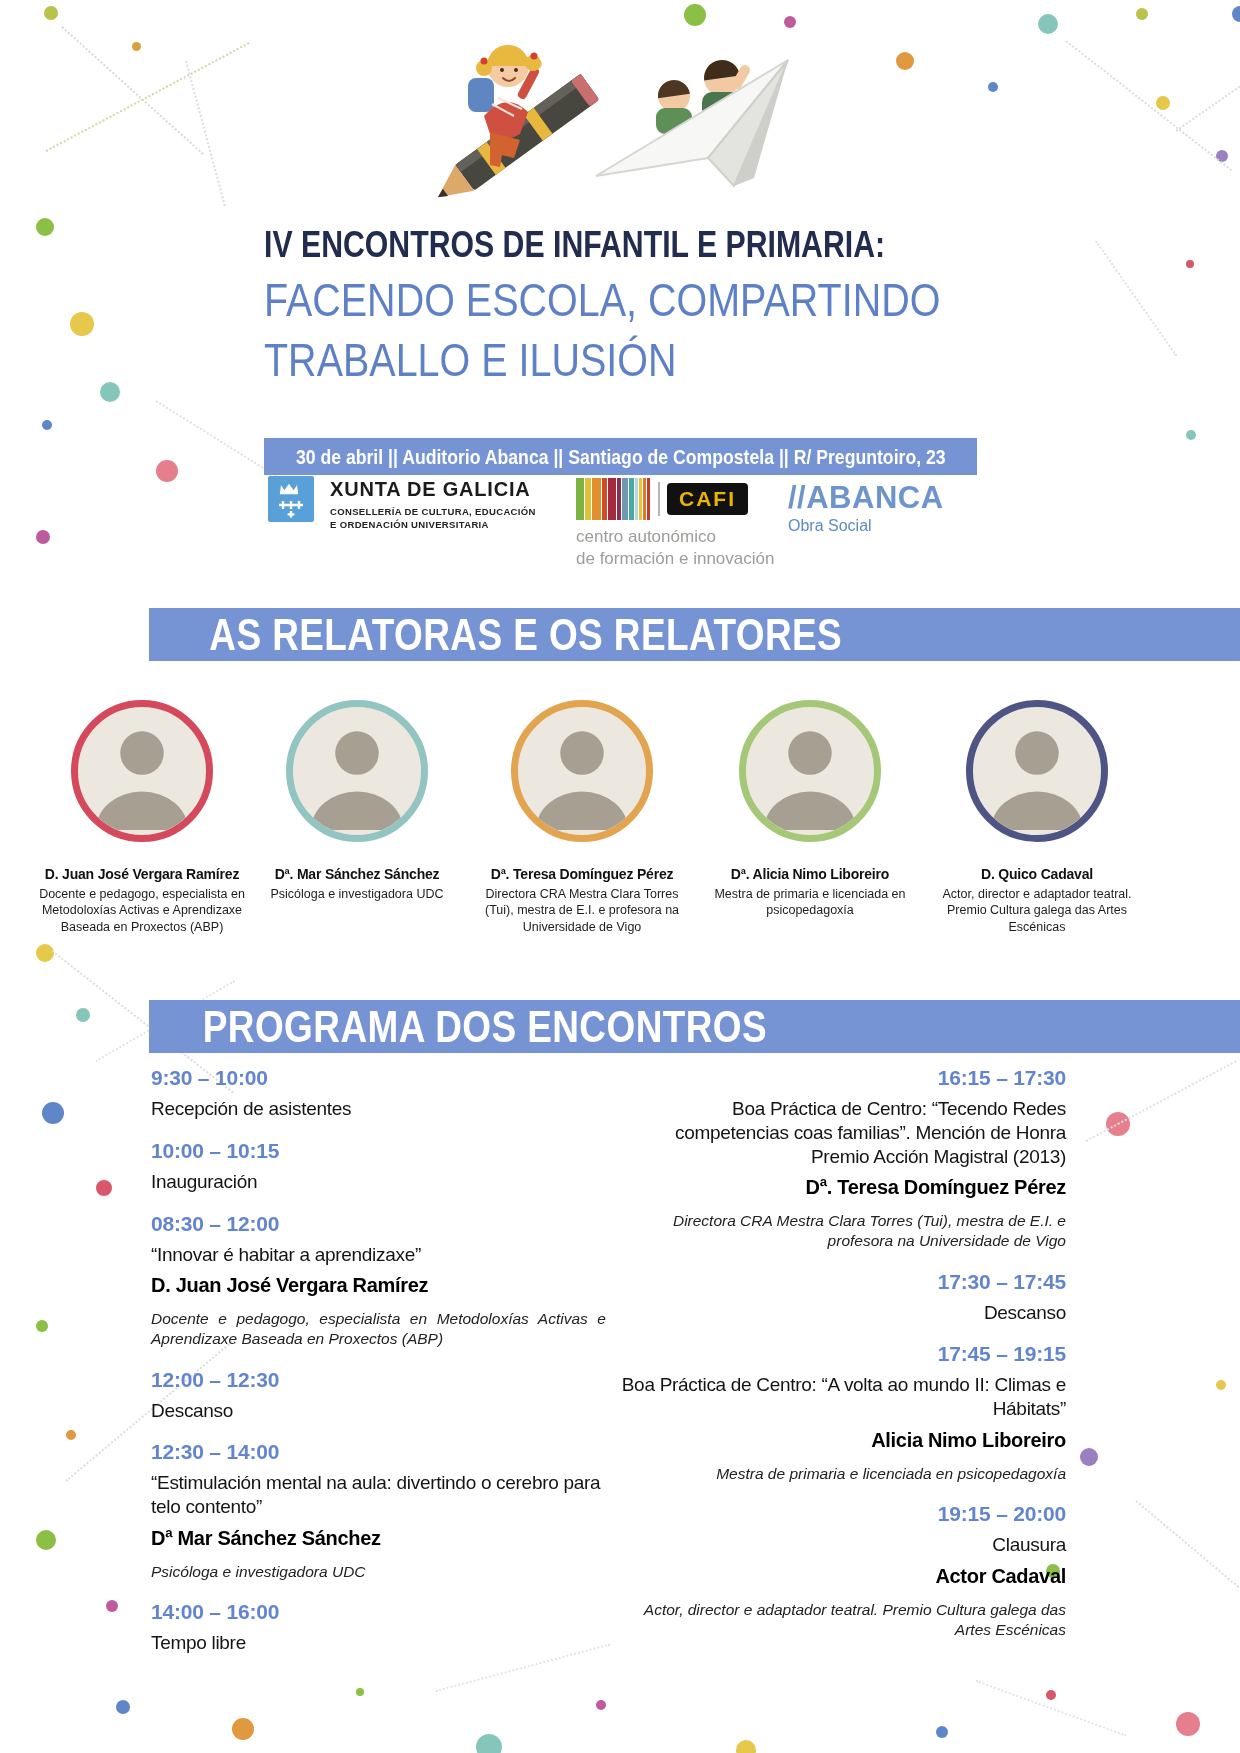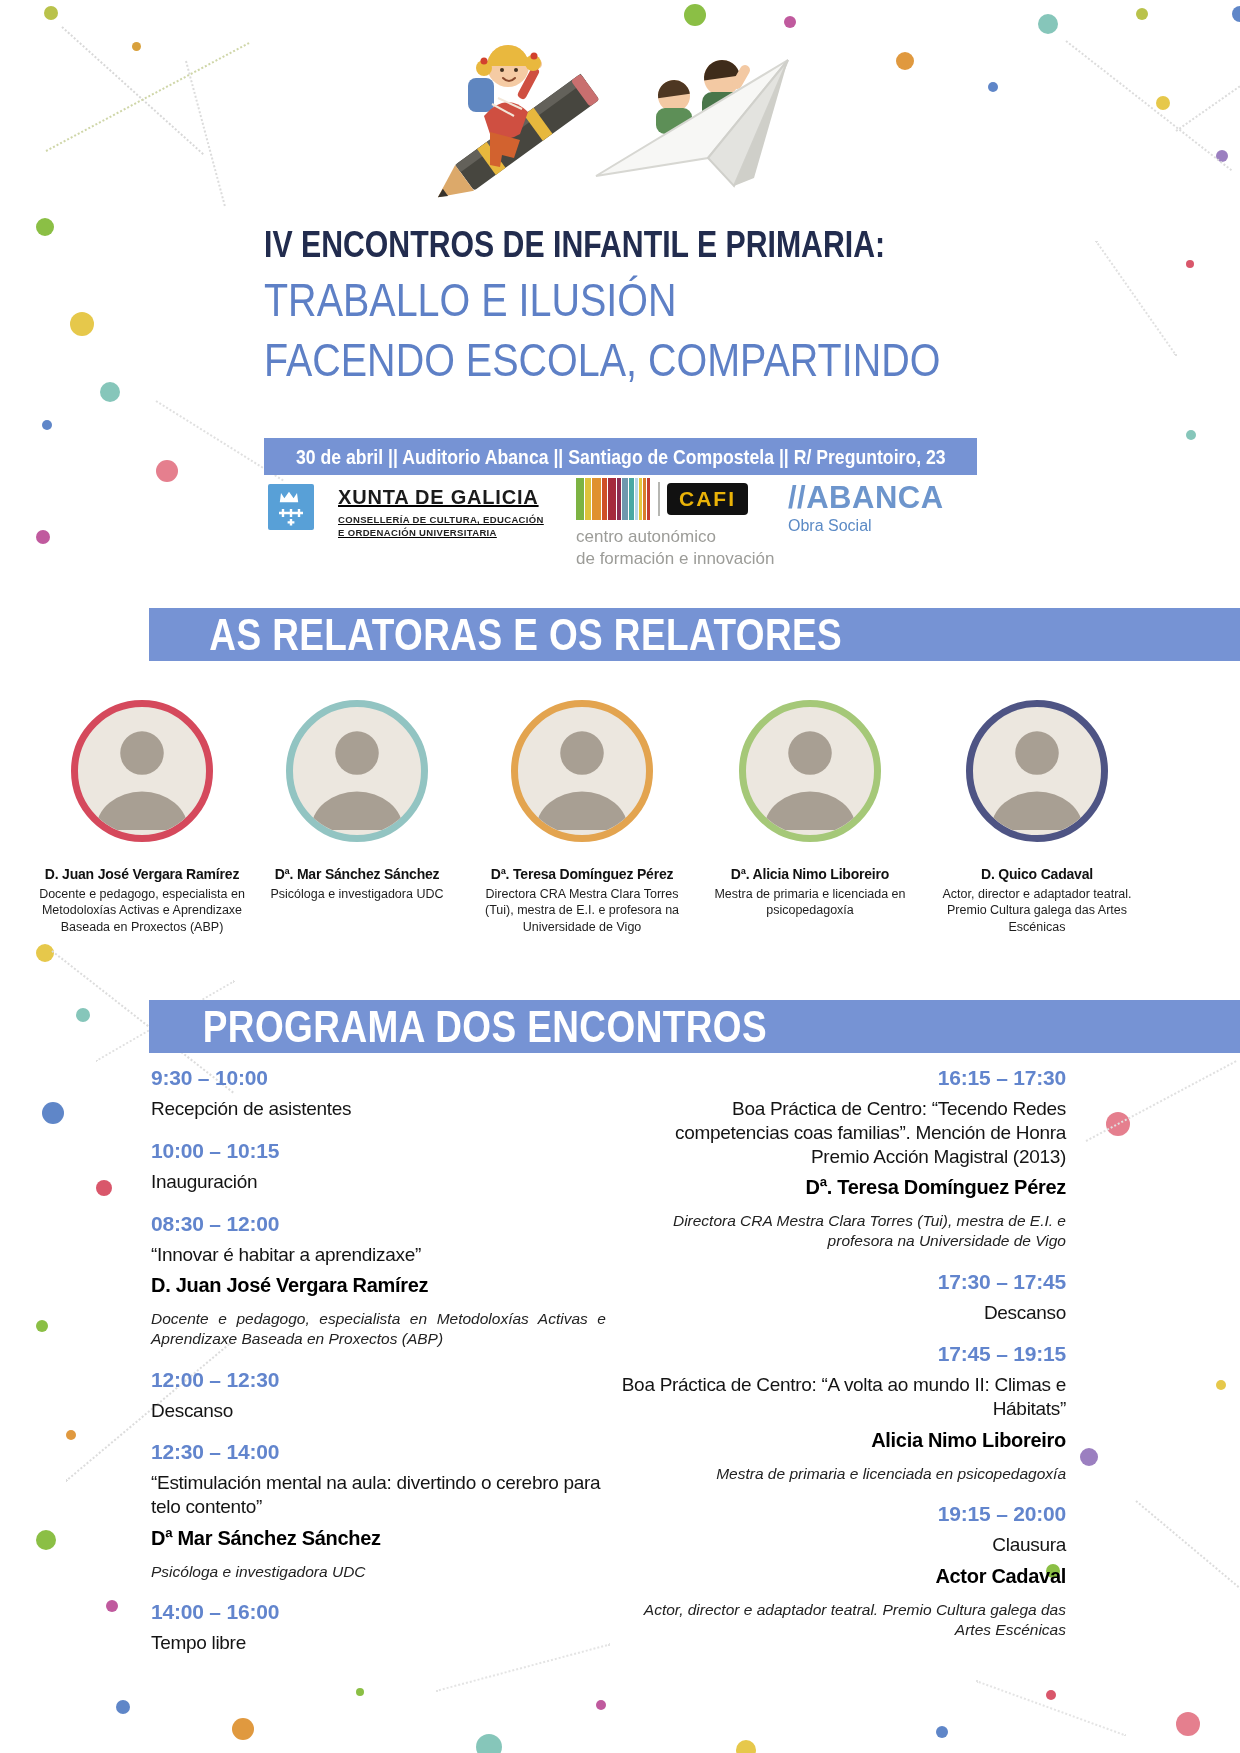--- a/index.html
+++ b/index.html
@@ -15,21 +15,21 @@
   .title-block{position:absolute;left:228px;top:224px;width:740px;}
   .t1{font-size:36px;font-weight:700;color:#222c4e;white-space:nowrap;}
   .t2{font-size:47px;font-weight:400;color:#5e80c6;margin-top:8px;white-space:nowrap;line-height:1.1;}
   .cond-l{display:inline-block;transform:scaleX(.84);transform-origin:left center;}
   .cond-c{display:inline-block;transform:scaleX(.84);transform-origin:center center;}
 
   .info-bar{position:absolute;left:228px;top:438px;width:713px;height:37px;background:#7693d4;
             display:flex;align-items:center;justify-content:center;color:#fff;font-weight:700;font-size:21px;white-space:nowrap;}
 
   .logos{position:absolute;left:0;top:476px;width:1240px;height:70px;}
-  .xunta{position:absolute;left:232px;top:8px;display:flex;gap:24px;align-items:flex-start;text-decoration:underline;}
+  .xunta{position:absolute;left:232px;top:0;display:flex;gap:16px;align-items:flex-start;}
   .xunta-text{padding-top:2px;}
   .xunta-name{font-size:20px;font-weight:700;color:#1b1b1b;letter-spacing:.8px;}
   .xunta-sub{font-size:9.5px;letter-spacing:.35px;color:#222;margin-top:4px;line-height:1.4;font-weight:700;}
   .cafi{position:absolute;left:540px;top:2px;width:230px;}
   .cafi-row{display:flex;align-items:center;gap:7px;}
   .cafi-div{width:2px;height:34px;background:#b6b6b2;}
   .cafi-box{background:#111;color:#eab308;border-radius:4px;padding:4px 12px;font-weight:700;font-size:21px;letter-spacing:2px;}
   .cafi-sub{font-size:17px;color:#9c9c98;line-height:1.3;margin-top:6px;}
   .abanca{position:absolute;left:752px;top:4px;width:170px;text-align:left;}
   .abanca-name{font-size:31px;font-weight:700;color:#6d95cc;letter-spacing:.5px;white-space:nowrap;}
@@ -169,22 +169,22 @@
           <rect x="380" y="56" width="10" height="26" rx="5" fill="#f3c9a3" transform="rotate(30 385 69)"></rect>
         </g>
         <polygon points="432,52 240,168 352,150" fill="#f7f7f5" stroke="#d7d7d2" stroke-width="2"></polygon>
         <polygon points="432,52 352,150 378,178" fill="#e3e3df" stroke="#d0d0cb" stroke-width="2"></polygon>
         <polygon points="432,52 378,178 398,170" fill="#cfcfc9"></polygon>
       </g>
     </svg>
 
     <div class="title-block">
       <div class="t1"><span class="cond-l">IV ENCONTROS DE INFANTIL E PRIMARIA:</span></div>
+      <div class="t2"><span class="cond-l">FACENDO ESCOLA, COMPARTINDO</span></div>
       <div class="t2"><span class="cond-l">TRABALLO E ILUSIÓN</span></div>
-      <div class="t2"><span class="cond-l">FACENDO ESCOLA, COMPARTINDO</span></div>
     </div>
 
     <div class="info-bar">
       <span class="cond-c">30 de abril || Auditorio Abanca || Santiago de Compostela || R/ Preguntoiro, 23</span>
     </div>
 
     <div class="logos">
       <div class="xunta">
         <svg width="46" height="46" viewBox="0 0 46 46">
           <rect width="46" height="46" rx="2" fill="#58a0d7"></rect>

